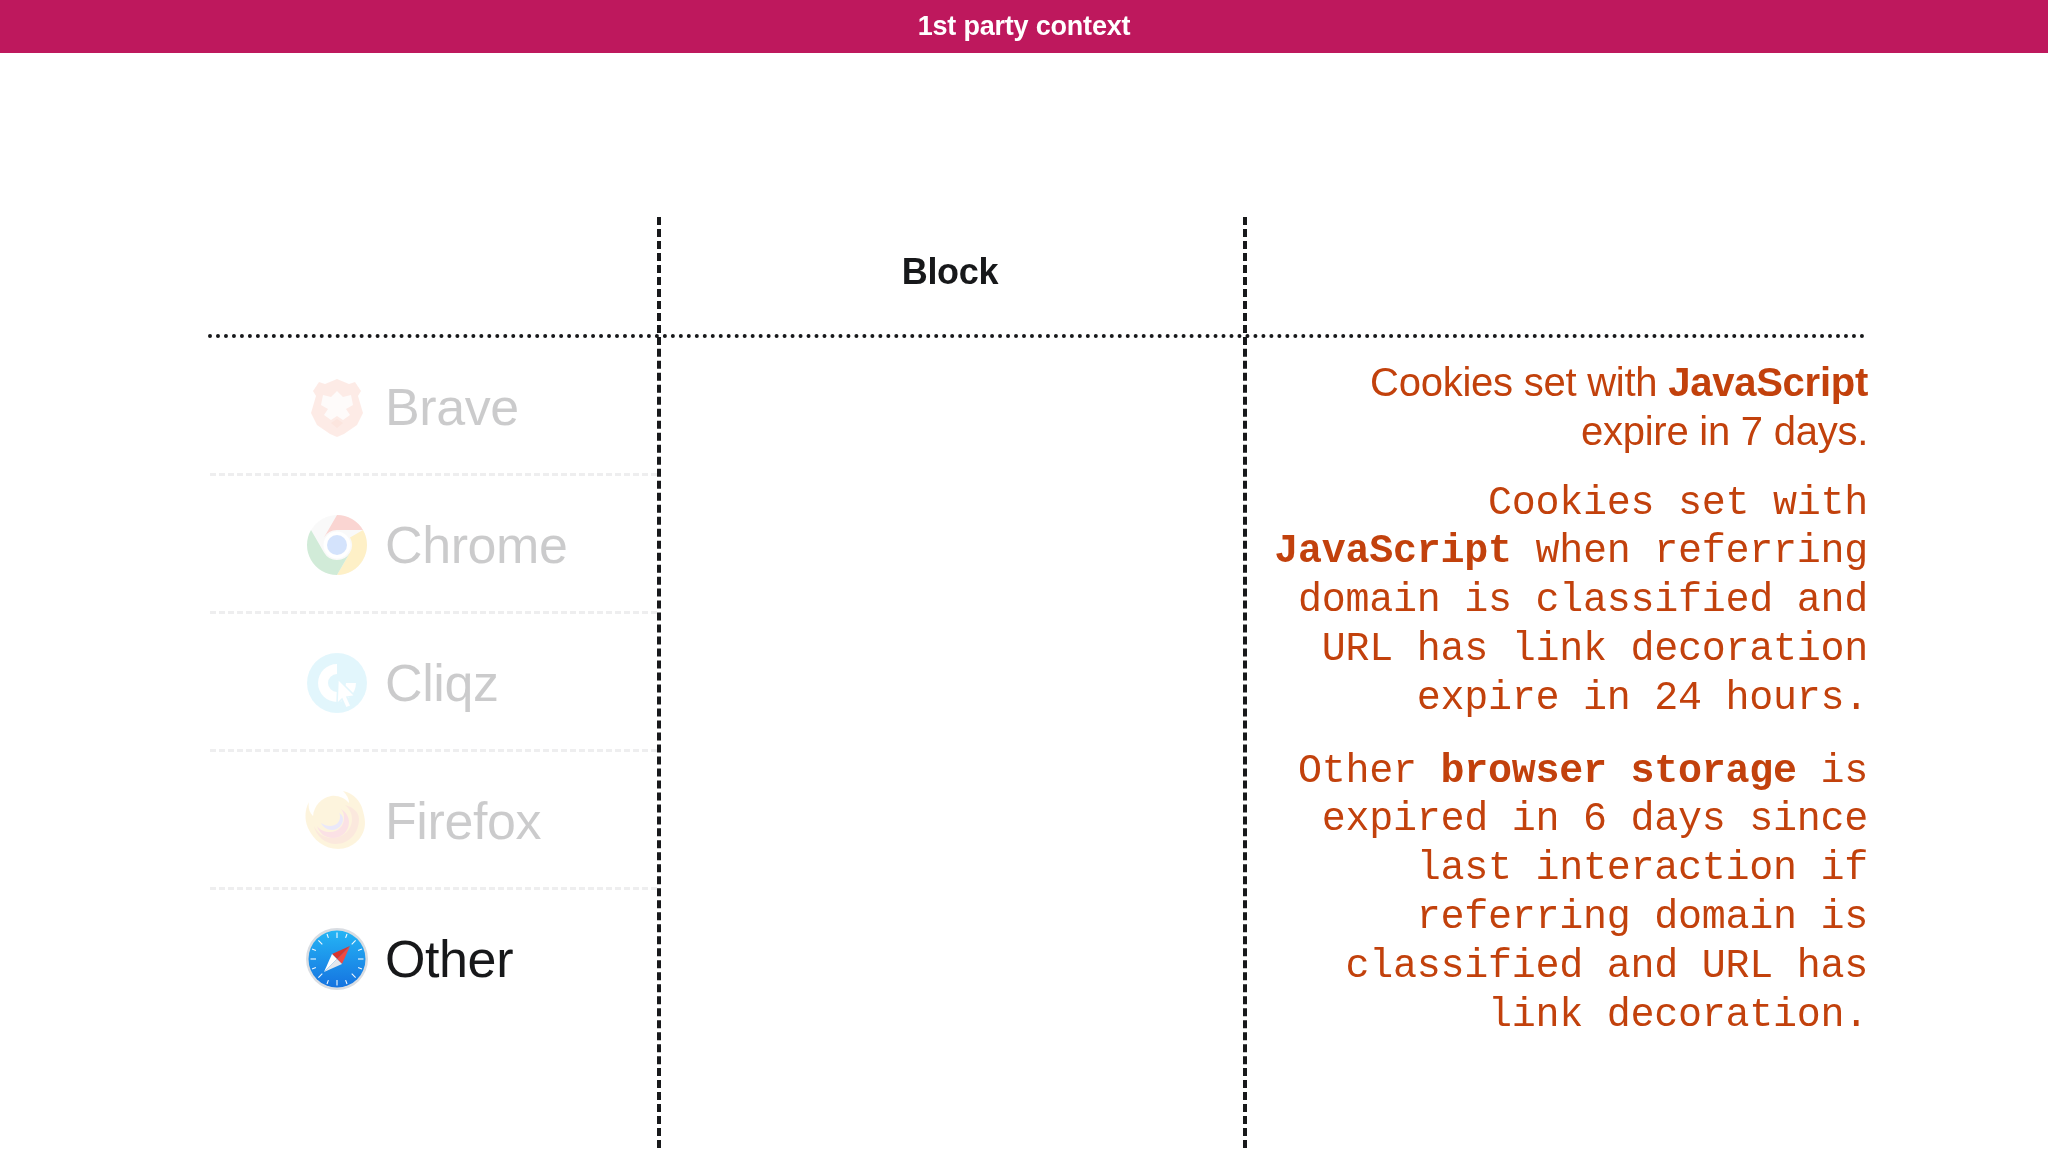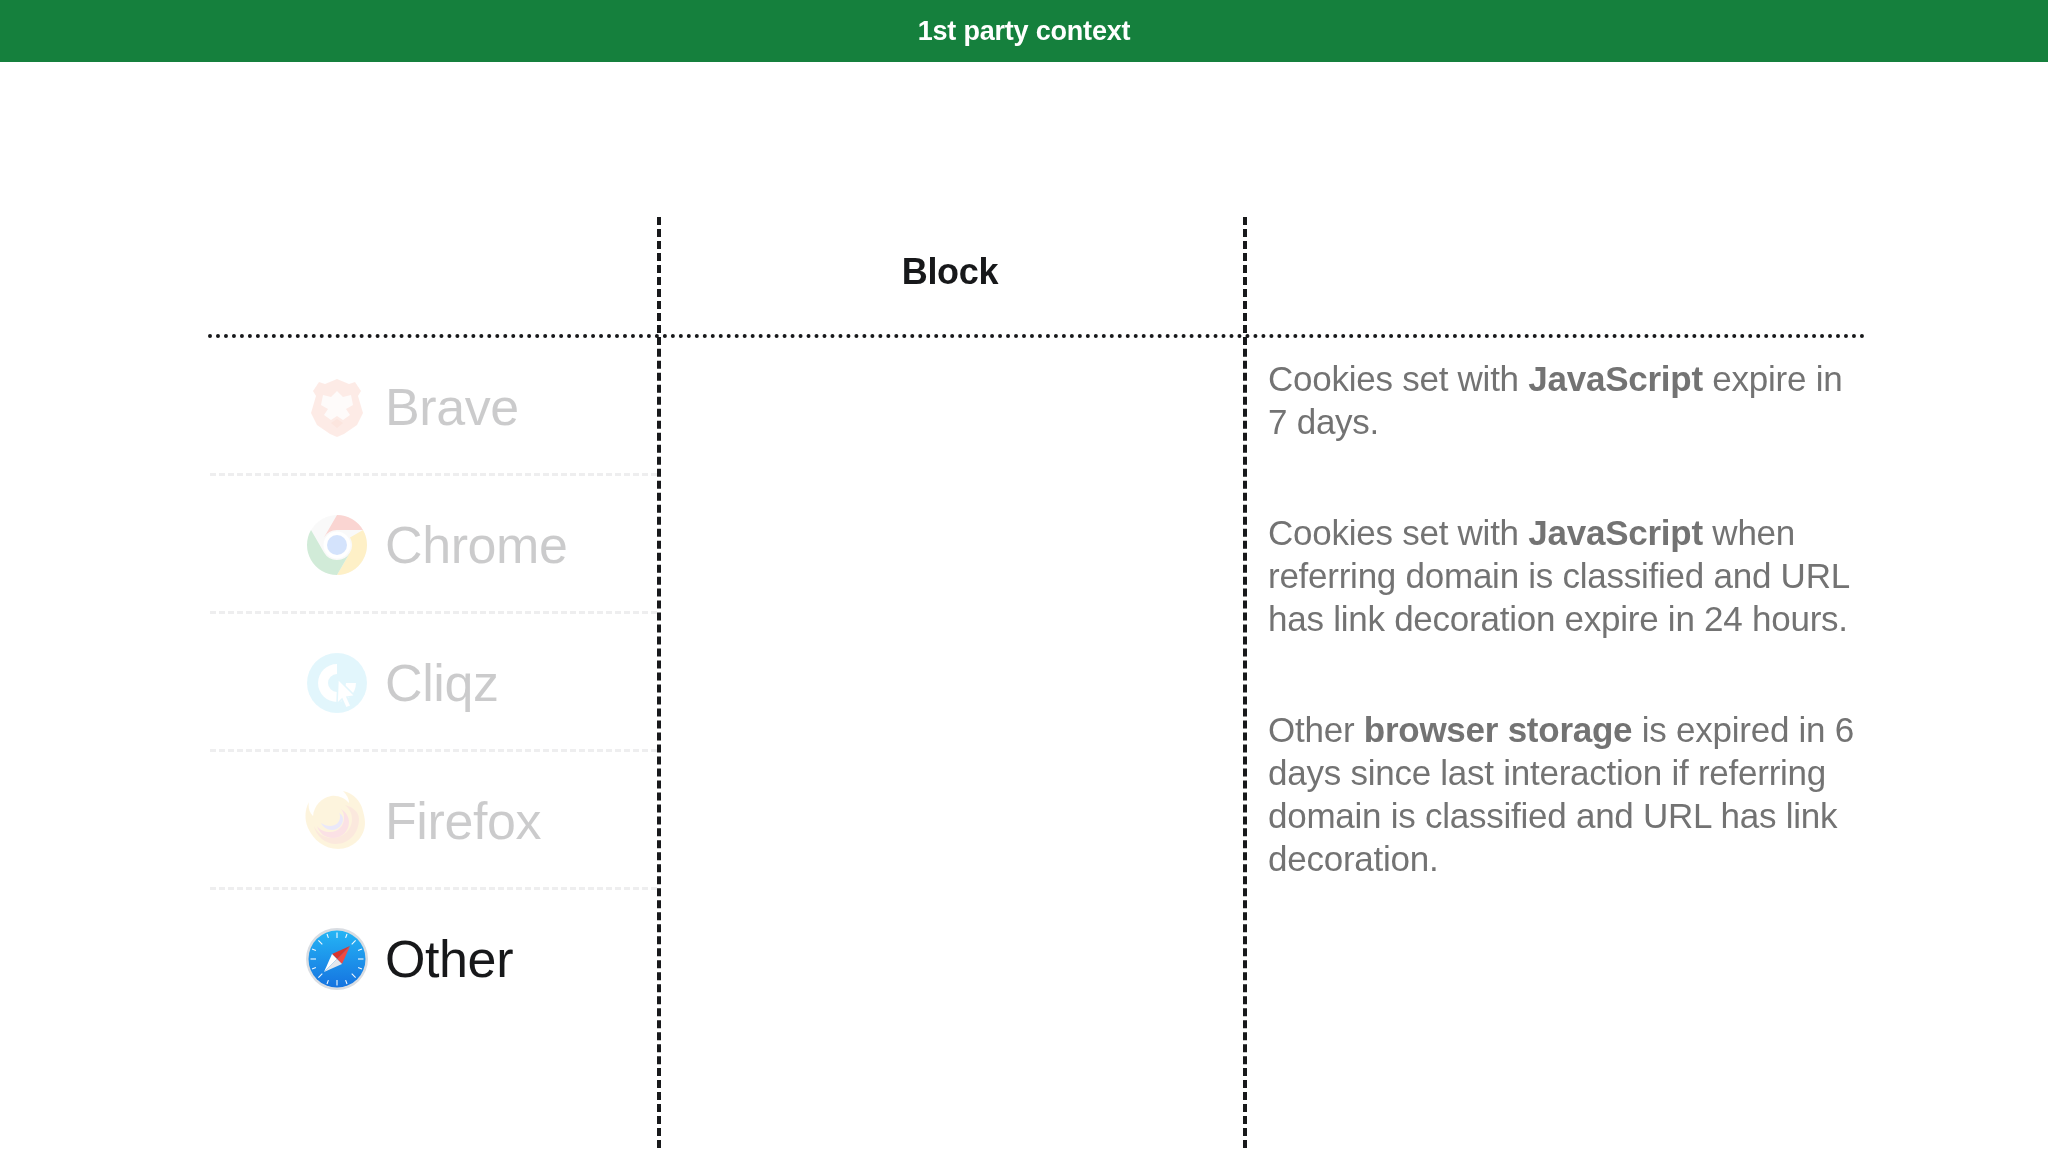--- a/index.html
+++ b/index.html
@@ -17,22 +17,22 @@
     width: 2048px;
     height: 1152px;
     background: #ffffff;
   }
 
   
   .banner {
     position: absolute;
     left: 0; top: 0;
     width: 2048px;
-    height: 62px;
-    background: #15803d;
+    height: 53px;
+    background: #be185d;
     display: flex;
     align-items: center;
     justify-content: center;
   }
   .banner-title {
     color: #ffffff;
     font-size: 27px;
     font-weight: bold;
     letter-spacing: -0.2px;
   }
@@ -125,26 +125,27 @@
   .logo svg { display: block; width: 64px; height: 64px; }
 
   
   .cell-restrict {
     position: absolute;
     left: 1268px;
     top: 296px;
     width: 600px;
   }
   .cell-restrict p {
-    font-size: 35px;
+    font-size: 40px;
     line-height: 1.22;
-    color: #737373;
+    color: #c2410c;
     letter-spacing: -0.25px;
-  }
-  .cell-restrict p + p { margin-top: 69px; }
+    text-align: right;
+  }
+  .cell-restrict p + p { margin-top: 24px; font-family: Liberation Mono, monospace; }
   .cell-restrict b { font-weight: bold; }
 
   .cell-block {
     position: absolute;
     left: 680px;
     top: 296px;
     width: 545px;
   }
 </style>
 </head>

